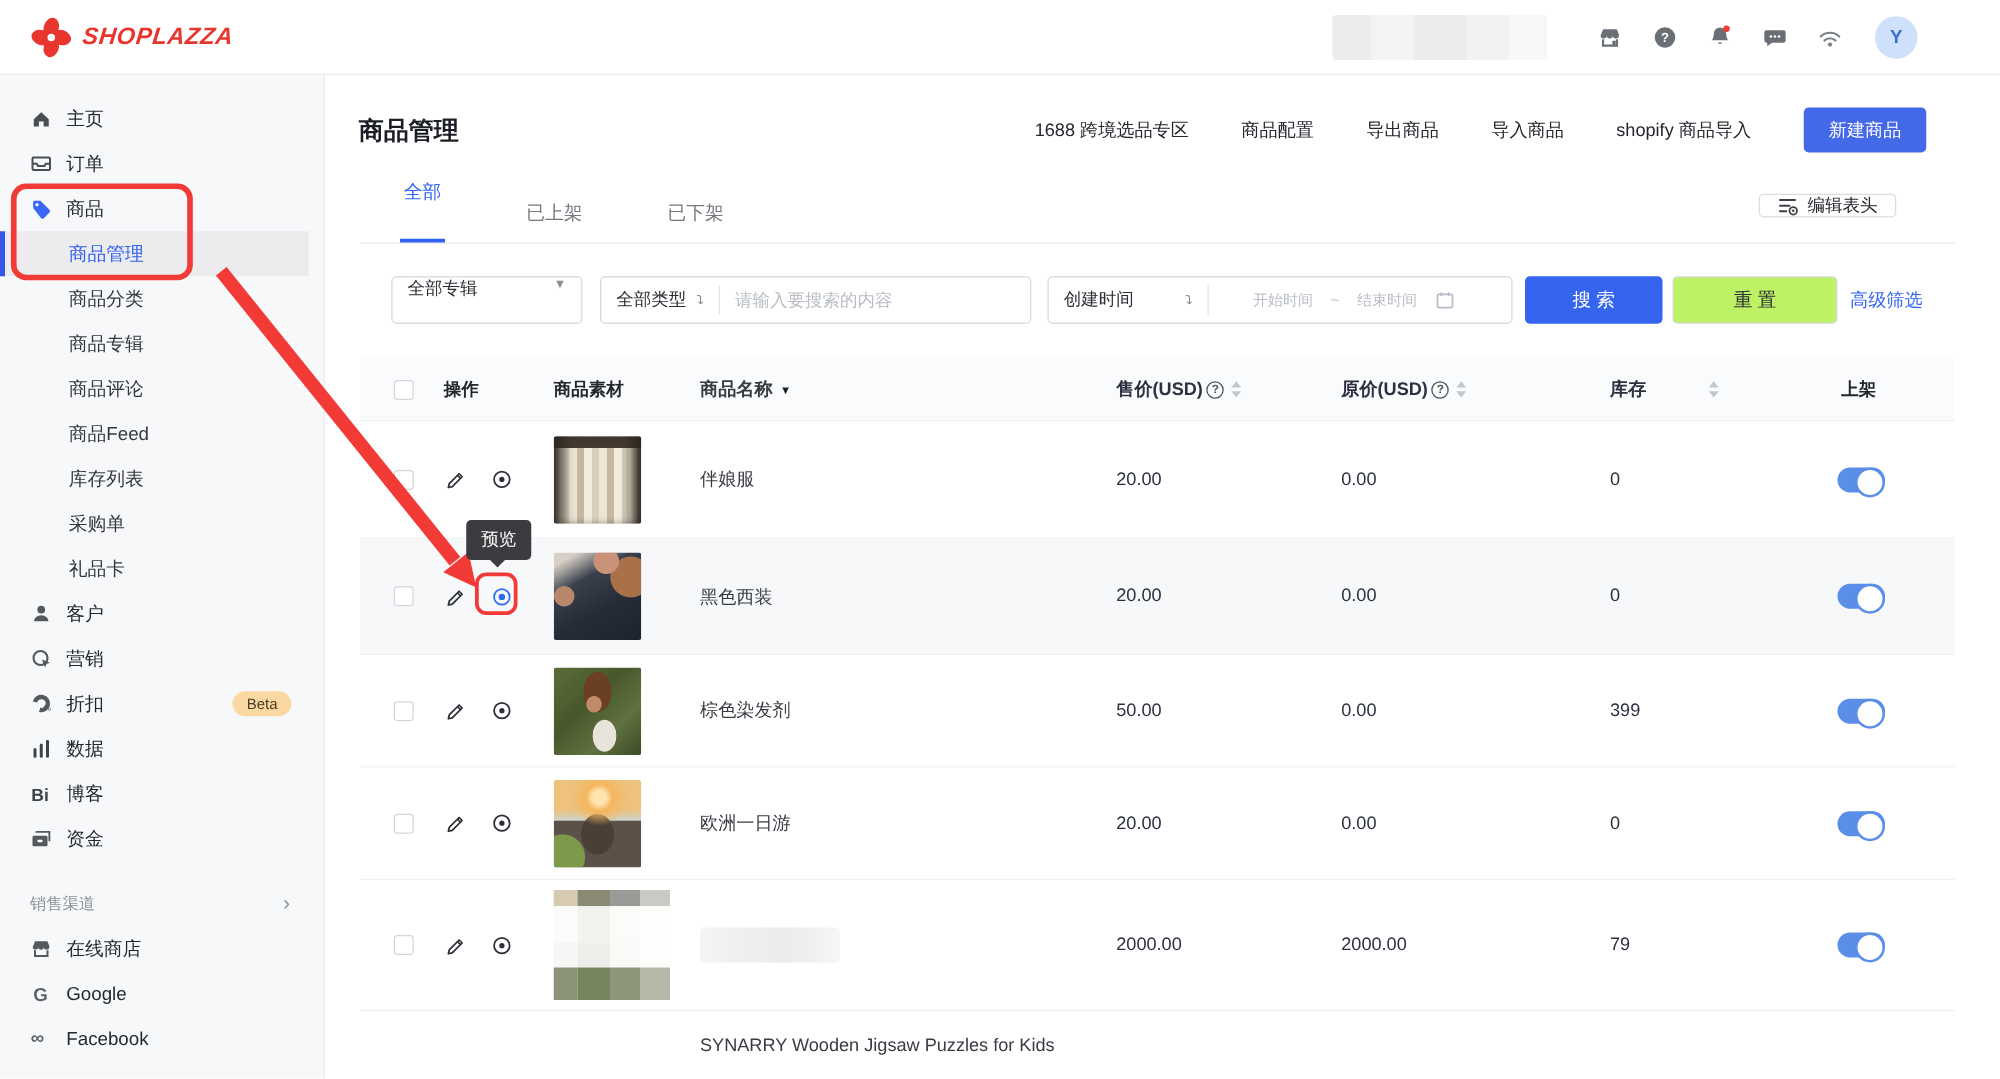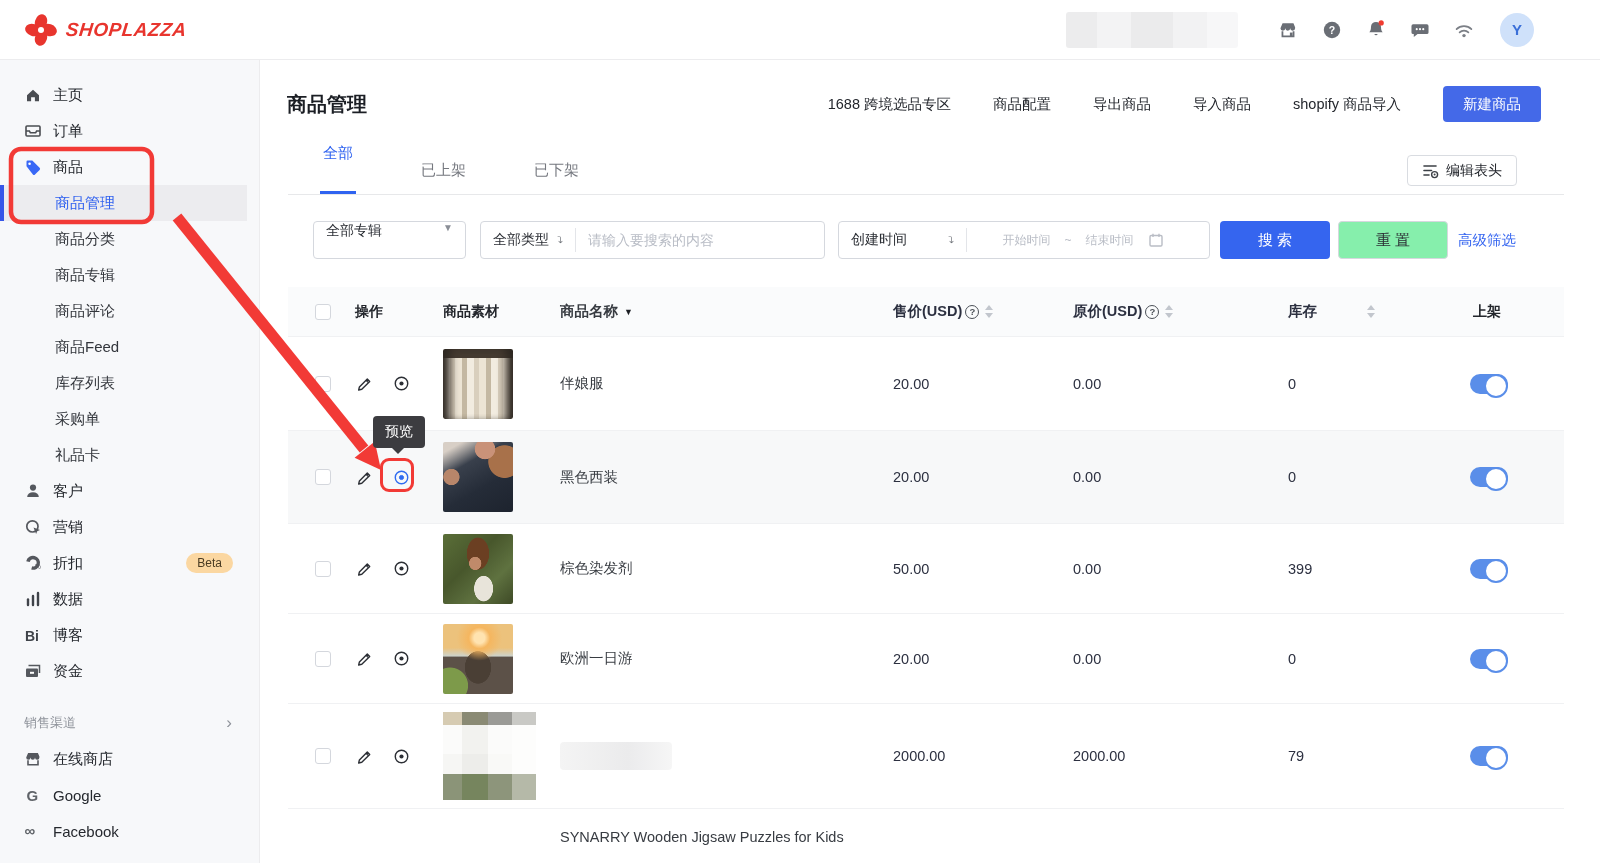--- a/index.html
+++ b/index.html
@@ -48,21 +48,21 @@
   .page-title { font-size:20px; font-weight:700; color:#1b1e24; }
   .header-links { margin-left:auto; display:flex; align-items:center; gap:42px; }
   .hlink { font-size:14.5px; color:#23262c; cursor:pointer; white-space:nowrap; }
   .btn-primary { background:#4469e8; color:#fff; border:none; border-radius:4px; height:36px;
                  padding:0 20px; font-size:14.5px; cursor:pointer; font-family:inherit; }
 
   .tabbar { margin:0 36px 0 28px; height:47px; border-bottom:1px solid #e7e8ea; display:flex;
             align-items:flex-end; padding-left:32px; position:relative; }
   .tab { font-size:15px; color:#75787f; padding:0 3px 14px; margin-right:62px; cursor:pointer; }
   .tab.active { color:#2f63f0; border-bottom:3px solid #2f63f0; padding-bottom:28px; }
-  .btn-edit-header { position:absolute; right:47px; top:7px; height:31px; background:#fff;
+  .btn-edit-header { position:absolute; right:47px; top:7px; height:19px; background:#fff;
                      border:1px solid #d9dce1; border-radius:4px; display:flex; align-items:center;
                      gap:7px; padding:0 14px; font-size:14px; color:#23262c; cursor:pointer; font-family:inherit; }
 
   .filters { margin:26px 36px 0 28px; display:flex; align-items:center; padding-left:25px; }
   .sel { height:38px; border:1px solid #d5d8de; border-radius:4px; display:flex; align-items:flex-start;
          font-size:14px; color:#2b2e34; cursor:pointer; background:#fff; }
   .sel-album { width:153px; padding:0 12px; }
   .sel-album .caret { margin-left:auto; color:#8a8e96; font-size:10px; }
   .group { height:38px; border:1px solid #d5d8de; border-radius:4px; display:flex; align-items:center;
            background:#fff; }
@@ -73,21 +73,21 @@
   .g-input { flex:1; border:none; outline:none; font-size:14px; padding:0 12px; color:#2b2e34;
              font-family:inherit; background:transparent; }
   .g-input::placeholder { color:#b9bdc6; }
   .group-time { width:372px; margin-left:13px; }
   .g-sel-time { width:127px; justify-content:space-between; }
   .date-part { flex:1; display:flex; align-items:center; justify-content:center; gap:14px;
                font-size:12px; color:#b9bdc6; padding-right:10px; }
   .chev-thin { color:#6d7177; font-size:12px; transform:scaleY(.8); }
   .btn-search { margin-left:10px; width:110px; height:38px; background:#3565ef; color:#fff;
                 border:none; border-radius:4px; font-size:15px; cursor:pointer; font-family:inherit; }
-  .btn-reset { margin-left:8px; width:110px; height:38px; background:#86efac; color:#2b2e34;
+  .btn-reset { margin-left:8px; width:132px; height:38px; background:#bef264; color:#2b2e34;
                border:1px solid #d5d8de; border-radius:4px; font-size:15px; cursor:pointer; font-family:inherit; }
   .adv-link { margin-left:10px; font-size:14.5px; color:#3565f0; cursor:pointer; white-space:nowrap; }
 
   
   .table { margin:28px 36px 0 28px; }
   .trow, .thead { display:flex; align-items:center; }
   .thead { height:50px; background:#fafbfc; font-size:14px; font-weight:600; color:#23262c; }
   .trow { border-bottom:1px solid #f0f1f3; }
   .thead { border-bottom:1px solid #f0f1f3; }
   .r1 { height:94px; } .r2 { height:93px; background:#f7f8f9; } .r3 { height:90px; }

